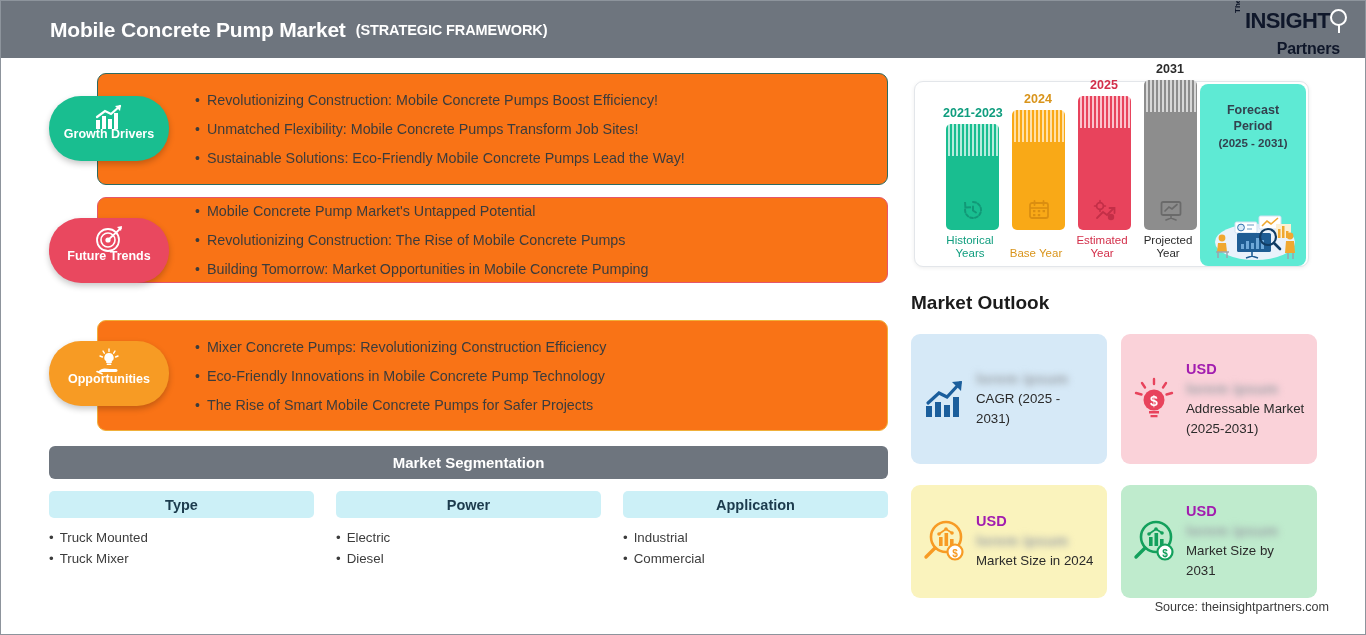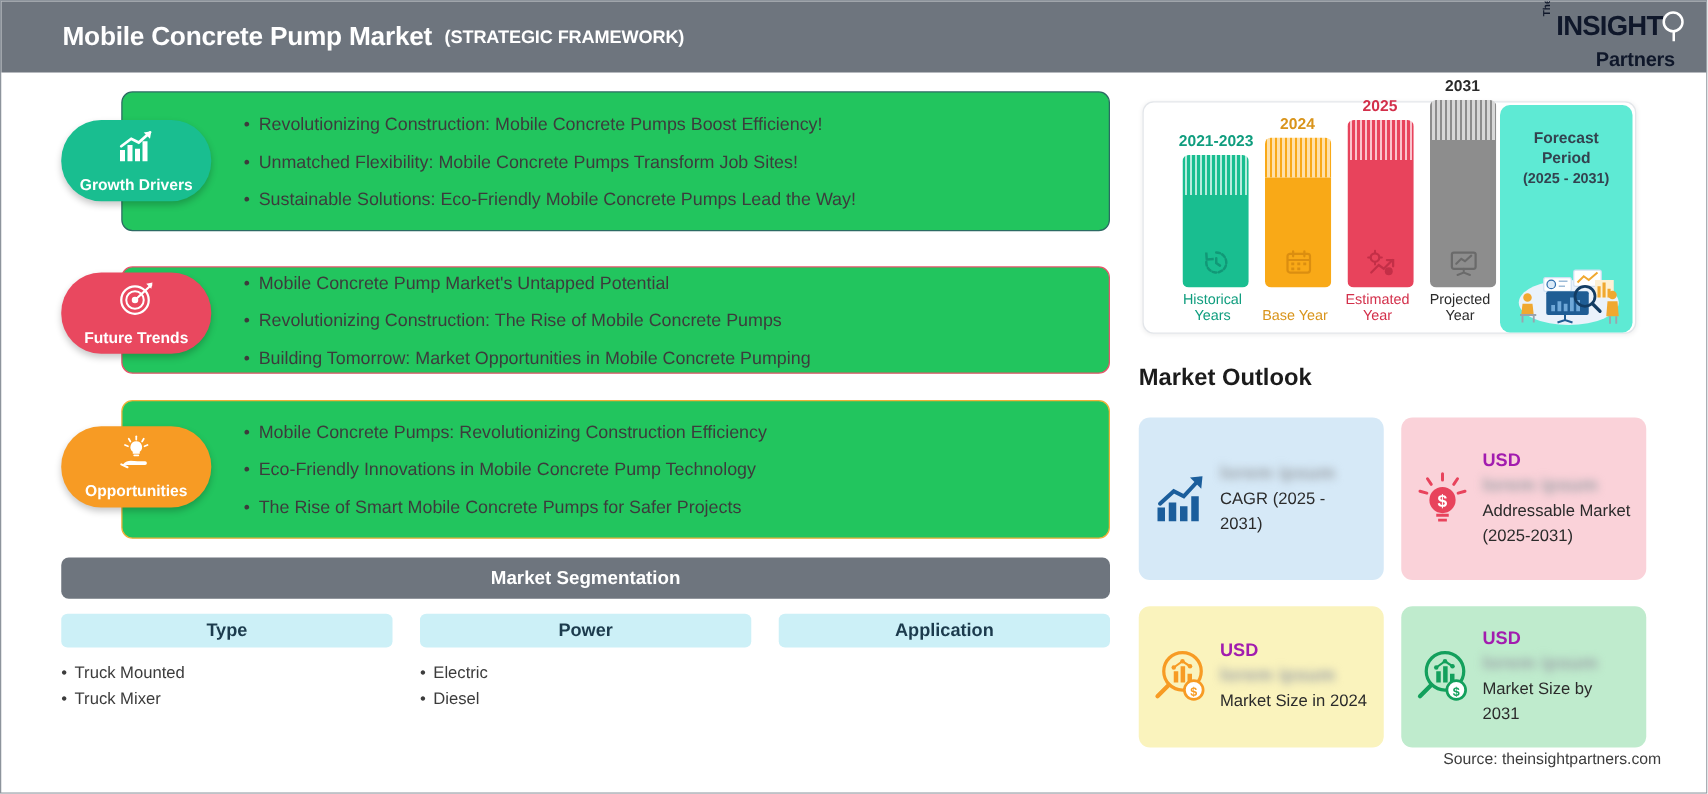--- a/index.html
+++ b/index.html
@@ -71,45 +71,45 @@
     position: absolute; right: 9px; top: 15px;
     width: 2px; height: 9px;
     background: #ffffff;
   }
 
   
   .lcard {
     position: absolute;
     left: 96px; width: 791px;
     border-radius: 9px;
-    background: #22c55e;
+    background: #f97316;
   }
   .lcard.green  { top: 72px;  height: 112px; border: 1.5px solid #2c6b63; }
-  .lcard.red    { top: 196px; height: 86px; border: 1.5px solid #e4566b; margin-top: 16px; }
+  .lcard.red    { top: 196px; height: 86px; border: 1.5px solid #e4566b; }
   .lcard.orange { top: 319px; height: 111px; border: 1.5px solid #f0b03a; }
 
   .bullets {
     position: absolute; left: 97px; top: 0; right: 10px; height: 100%;
     display: flex; flex-direction: column; justify-content: center;
     gap: 13px;
   }
   .bullet {
     font-size: 14.3px; color: #3c3c3c;
     line-height: 16px; white-space: nowrap;
   }
   .bullet .dot { margin-right: 7px; font-size: 14px; }
 
   
   .badge {
     position: absolute; left: 48px;
     width: 120px; height: 65px;
     border-radius: 32px;
     display: flex; flex-direction: column;
     align-items: center; justify-content: flex-end;
-    padding-bottom: 6px;
+    padding-bottom: 20px;
     box-shadow: 0 3px 6px rgba(0,0,0,0.22);
   }
   .badge-label {
     color: #ffffff; font-size: 12.5px; font-weight: bold;
     line-height: 13px; white-space: nowrap;
   }
   .badge-icon {
     position: absolute; top: 7px; left: 50%;
     transform: translateX(-50%);
     width: 30px; height: 28px;
@@ -287,21 +287,21 @@
         <circle cx="14" cy="15" r="2.6" fill="#fff"></circle>
         <path d="M14 15 L27 3" stroke="#fff" stroke-width="1.8" stroke-linecap="round"></path>
         <path d="M23 2 L28 1 L27 6 Z" fill="#fff"></path>
       </svg>
     </span>
     <span class="badge-label">Future Trends</span>
   </div>
 
   <div class="lcard orange">
     <div class="bullets">
-      <div class="bullet"><span class="dot">•</span><span>Mobile Concrete Pumps: Revolutionizing Construction Efficiency</span></div>
+      <div class="bullet"><span class="dot">•</span><span>Mixer Concrete Pumps: Revolutionizing Construction Efficiency</span></div>
       <div class="bullet"><span class="dot">•</span><span>Eco-Friendly Innovations in Mobile Concrete Pump Technology</span></div>
       <div class="bullet"><span class="dot">•</span><span>The Rise of Smart Mobile Concrete Pumps for Safer Projects</span></div>
     </div>
   </div>
   <div class="badge orange">
     <span class="badge-icon">
       <svg viewBox="0 0 30 28" width="30" height="28">
         <g stroke="#fff" stroke-width="1.4" stroke-linecap="round">
           <path d="M15 1 L15 3.6"></path>
             <path d="M9 3 L10.3 5.2"></path>
@@ -333,20 +333,24 @@
   <div class="seg-col c1">
     <div class="seg-col-head">Power</div>
     <div class="seg-items">
       <div class="seg-item"><span class="dot">•</span><span>Electric</span></div>
       <div class="seg-item"><span class="dot">•</span><span>Diesel</span></div>
     </div>
   </div>
 
   <div class="seg-col c2">
     <div class="seg-col-head">Application</div>
+    <div class="seg-items">
+      <div class="seg-item"><span class="dot">•</span><span>Industrial</span></div>
+      <div class="seg-item"><span class="dot">•</span><span>Commercial</span></div>
+    </div>
   </div>
 
   <div class="forecast">
     <div class="bars">
 
       <div class="barcol b0">
         <span class="bar-year" style="bottom:140px;color:#0f9d7e">2021-2023</span>
         <div class="bar-body" style="bottom:30px;height:106px">
           <div class="bar-stripe" style="background:repeating-linear-gradient(90deg,#19be90 0 2px,#b6ecdd 2px 4px)"></div>
           <div class="bar-solid" style="height:74px;background:#19be90">

